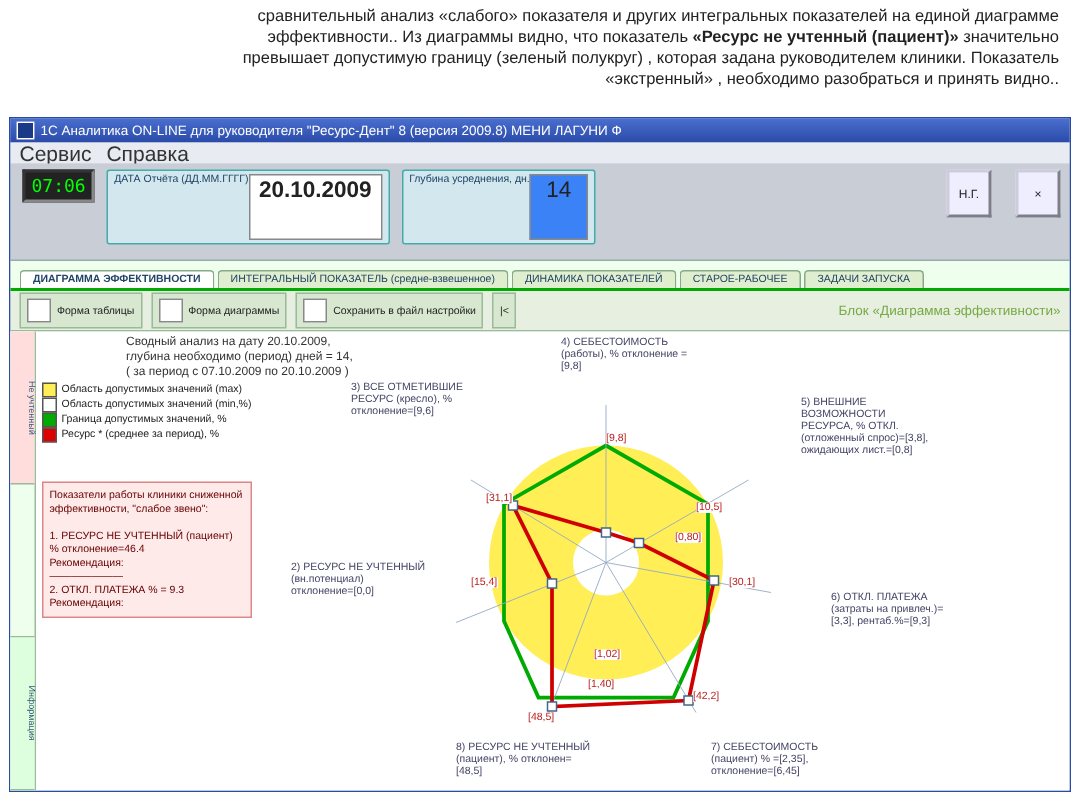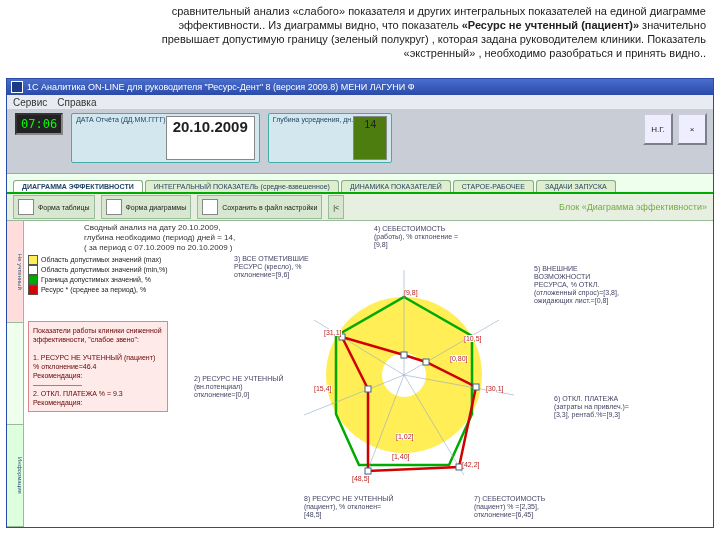--- a/index.html
+++ b/index.html
@@ -2,28 +2,28 @@
 <html><head>
 <meta charset="utf-8">
 <style>
   html,body{margin:0;padding:0;font-family:Arial,sans-serif;font-size:9px;color:#222;background:#fff;overflow:hidden}
   .page{width:720px;height:540px;position:relative}
   .caption{padding:4px 14px 2px;font-size:11px;line-height:14px;text-align:right}
   .caption b{font-weight:bold}
   .app{margin:16px 6px 6px;border:1px solid #2a4aa8;background:#d8dde6;height:448px;position:relative;display:flex;flex-direction:column}
   .titlebar{height:16px;background:linear-gradient(#4a6fcf,#2a4aa8);color:#fff;font-size:9px;display:flex;align-items:center;padding:0 4px}
   .titlebar .ticon{width:10px;height:10px;background:#1a3a88;margin-right:4px;border:1px solid #fff}
-  .menubar{height:14px;background:#e8ecf2;font-size:10px;padding:0 6px;display:flex;gap:10px;align-items:center;color:#333}
+  .menubar{height:14px;background:#e8ecf2;font-size:14px;padding:0 6px;display:flex;gap:10px;align-items:center;color:#333}
   .params{height:56px;background:#c8cdd6;display:flex;align-items:flex-start;gap:8px;padding:4px 6px;border-bottom:1px solid #9aa}
   .pgroup{background:#d2e8ee;border:1px solid #4aa;border-radius:2px;padding:2px 4px;height:44px;display:flex;flex-direction:row;justify-content:center}
   .plabel{font-size:7px;color:#246;margin-bottom:2px}
   .datebox{background:#fff;border:1px solid #888;font-size:15px;font-weight:bold;padding:1px 6px;display:inline-block}
-  .numbox{background:#4d7c0f;border:1px solid #888;font-size:11px;padding:1px 10px;display:inline-block}
+  .numbox{background:#3b82f6;border:1px solid #888;font-size:15px;padding:1px 10px;display:inline-block}
   .clock{background:#222;color:#0f0;font-family:monospace;font-size:12px;padding:2px 4px;border:2px inset #888;margin-left:2px}
-  .rbtns{margin-left:auto;display:flex;gap:4px}
+  .rbtns{margin-left:auto;display:flex;gap:16px}
   .rbtn{width:26px;height:28px;background:#eef;border:2px outset #ccd;display:flex;align-items:center;justify-content:center;font-size:8px}
   .tabs{height:18px;background:#efe;display:flex;align-items:flex-end;border-bottom:2px solid #00aa00;padding-left:6px;gap:2px}
   .tab{background:#e0eed0;border:1px solid #8a8;border-bottom:none;padding:2px 8px;font-size:7px;color:#246;border-radius:3px 3px 0 0}
   .tab.active{background:#fff;font-weight:bold}
   .toolbar2{height:26px;background:#e6efe0;display:flex;align-items:center;padding:0 6px;gap:6px;border-bottom:1px solid #9b9}
   .tb2grp{display:flex;align-items:center;gap:4px;background:#d8e8d0;border:1px solid #9b9;padding:1px 4px;height:20px;font-size:7px}
   .tbicon{width:14px;height:14px;background:#fff;border:1px solid #888}
   .rightlabel{margin-left:auto;font-size:9px;color:#7a4}
   .body{flex:1;display:flex;background:#fff;min-height:0}
   .sidetabs{width:16px;background:#efe;display:flex;flex-direction:column;border-right:1px solid #9b9}

